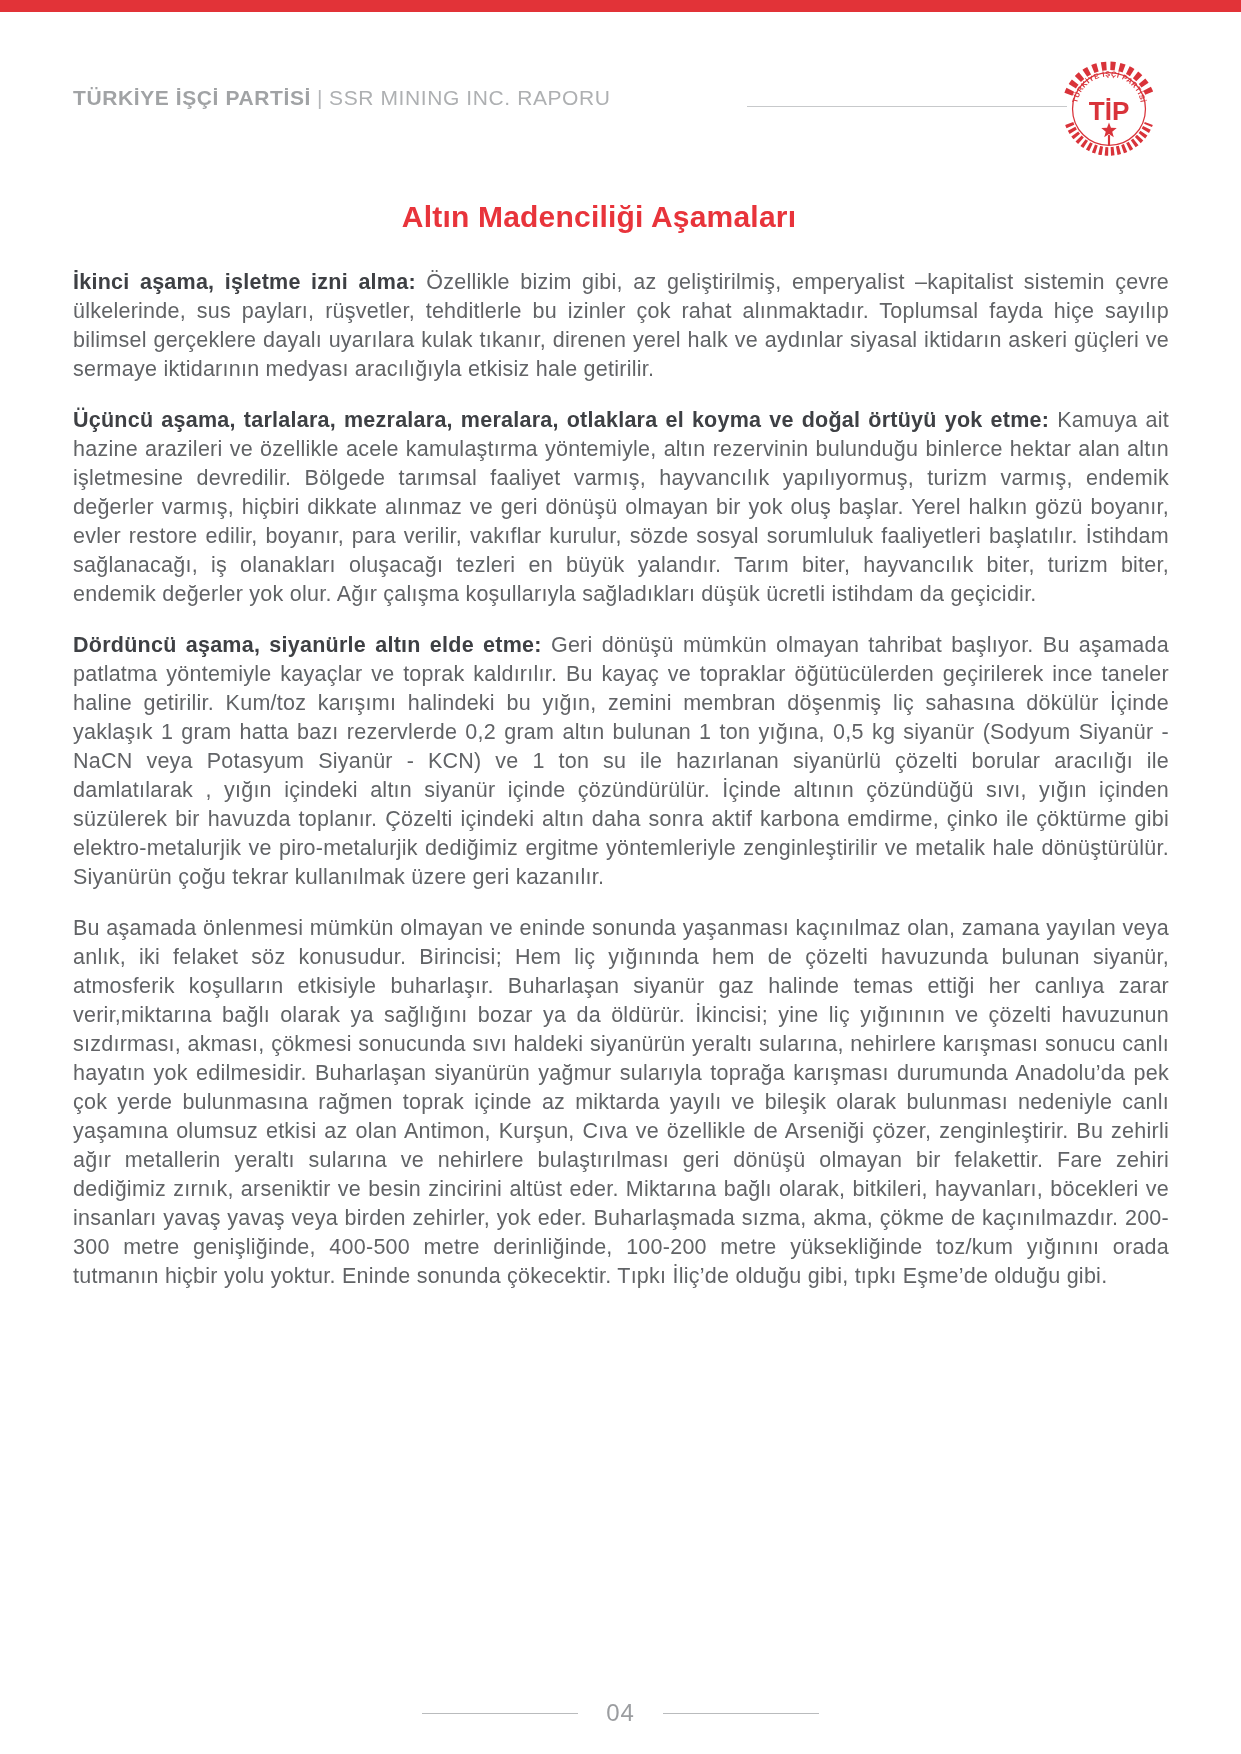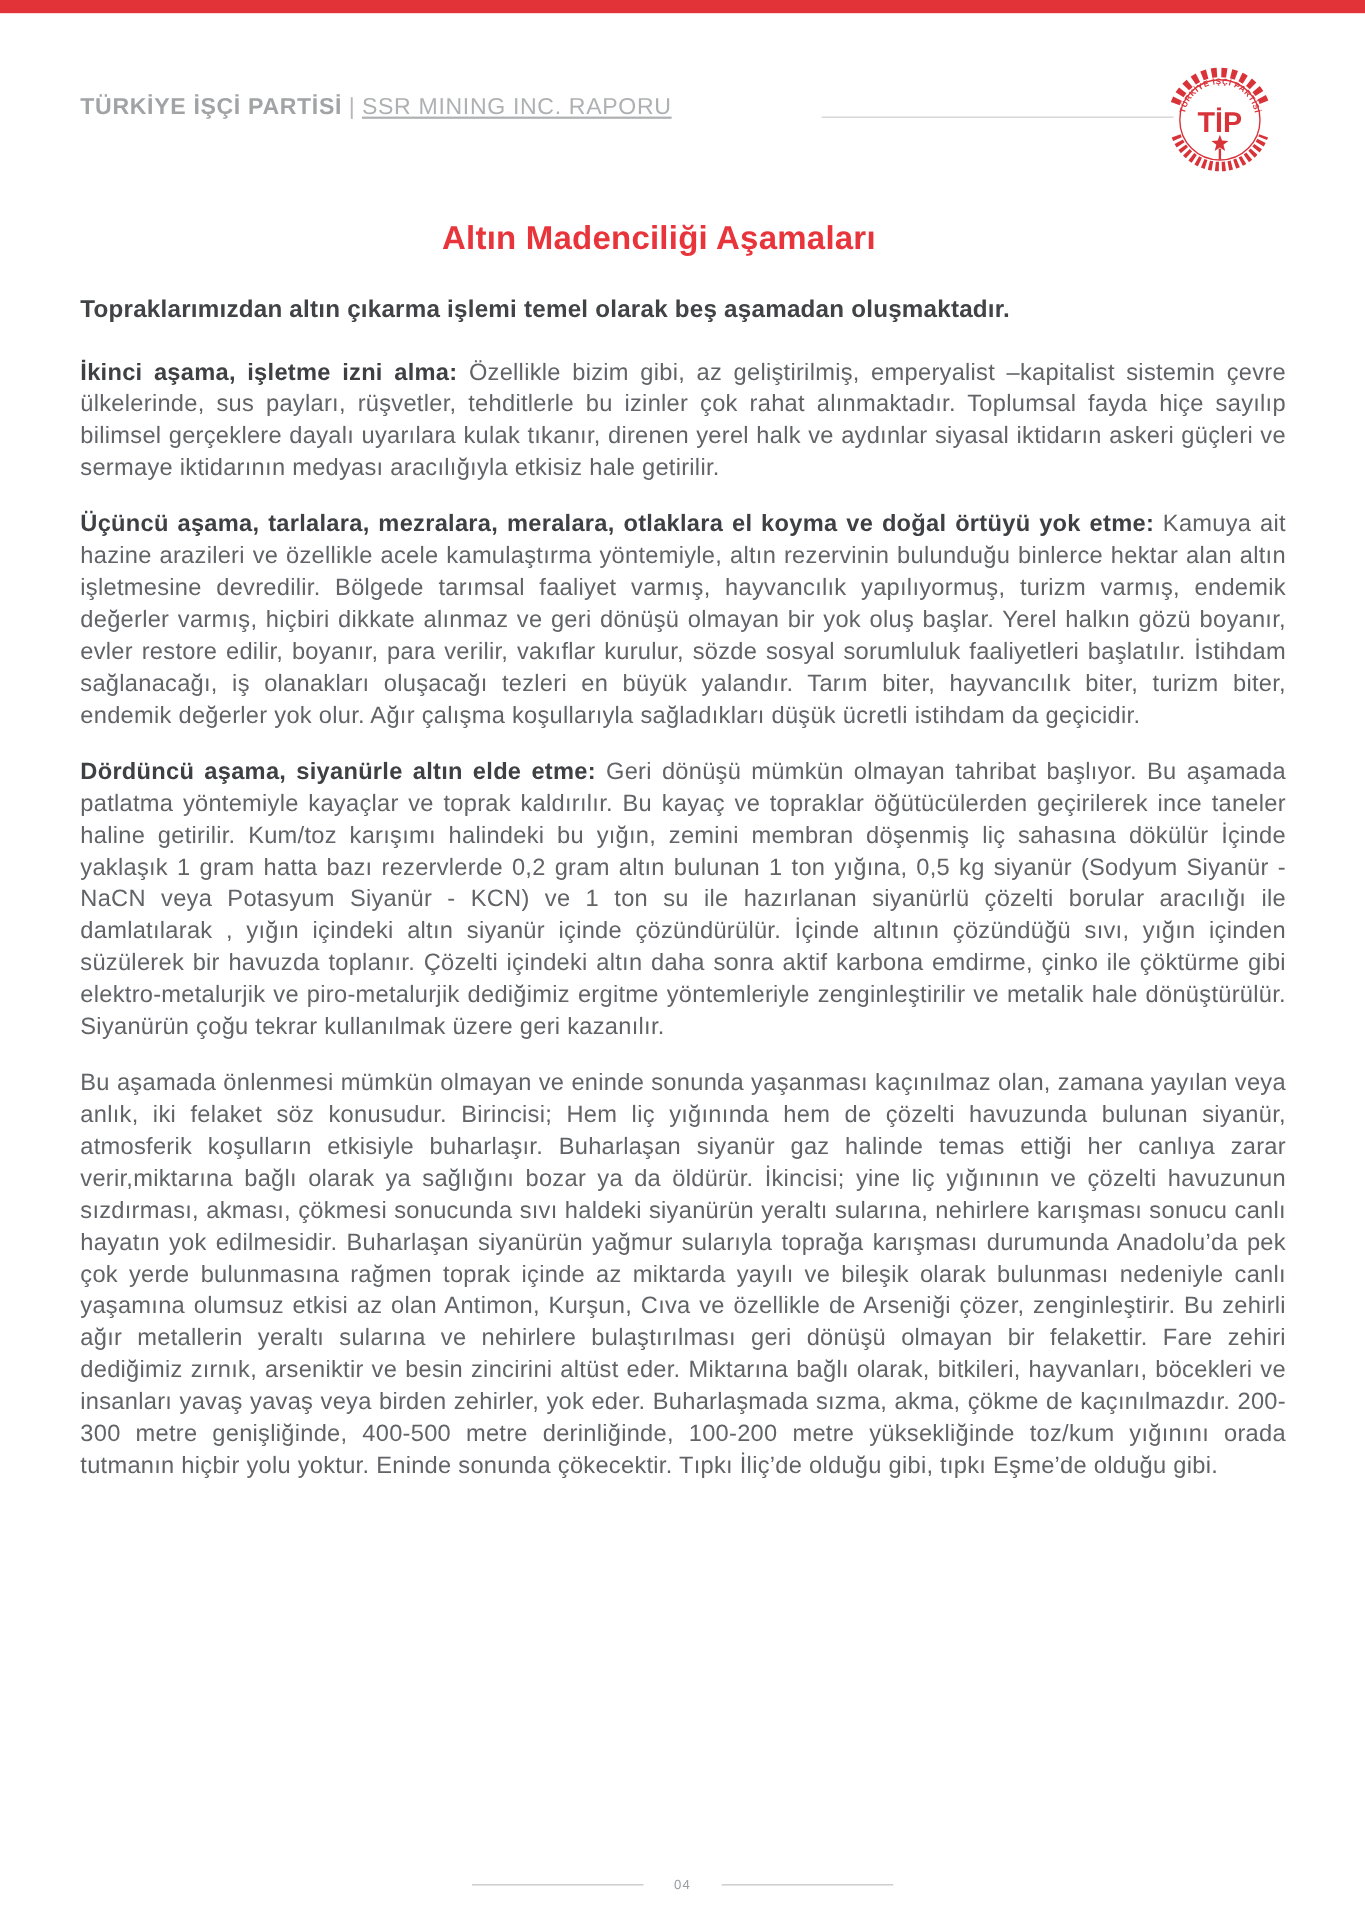--- a/index.html
+++ b/index.html
@@ -12,21 +12,21 @@
   .topbar{
     position:absolute;left:0;top:0;width:1241px;height:12px;
     background:#e23338;
   }
   .header-text{
     position:absolute;left:73px;top:86px;
     font-size:21px;letter-spacing:.6px;color:#a8aaac;white-space:nowrap;
   }
   .header-text .party{font-weight:bold;color:#a1a3a5;}
   .header-text .sep{color:#b4b6b8;padding:0 6px;}
-  .header-text .report{font-weight:normal;color:#aeb0b2;text-decoration:underline;}
+  .header-text .report{font-weight:normal;color:#aeb0b2;}
   .header-line{
     position:absolute;left:747px;top:106px;width:320px;height:1px;
     background:#c7c9cb;
   }
   .logo{
     position:absolute;left:1055px;top:55px;width:108px;height:108px;
   }
   .page-title{
     position:absolute;left:0;top:200px;width:1198px;
     text-align:center;font-size:30px;font-weight:bold;color:#e8343b;
@@ -45,21 +45,21 @@
     font-size:21.5px;line-height:29px;letter-spacing:.25px;
     text-align:justify;
   }
   .content p b{color:#3e4044;font-weight:bold;}
   .footer{
     position:absolute;left:0;top:1698px;width:1241px;height:30px;
     display:flex;align-items:center;justify-content:center;gap:28px;
   }
   .footer .rule{width:156px;height:1px;background:#b9bbbd;}
   .footer .pagenum{
-    font-size:12px;color:#9b9da0;letter-spacing:1px;
+    font-size:24px;color:#9b9da0;letter-spacing:1px;
   }
 </style>
 </head>
 <body>
 
 <div class="topbar"></div>
 
 <div class="header-text">
   <span class="party">TÜRKİYE İŞÇİ PARTİSİ</span><span class="sep">|</span><span class="report">SSR MINING INC. RAPORU</span>
 </div>
@@ -85,21 +85,20 @@
     <text x="60" y="72" text-anchor="middle" font-size="29" font-weight="bold" fill="#d9333a" font-family="Liberation Sans, sans-serif">TİP</text>
 
     <polygon points="60,75 57.8,80.9 51.4,81.2 56.4,85.2 54.7,91.3 60,87.8 65.3,91.3 63.6,85.2 68.6,81.2 62.2,80.9" fill="#d9333a"></polygon>
     <rect x="58.8" y="89" width="2.4" height="11" fill="#d9333a"></rect>
   </svg>
 </div>
 
 <div class="page-title">Altın Madenciliği Aşamaları</div>
 
 <div class="content">
-  <div class="intro">Topraklarımızdan altın çıkarma işlemi temel olarak beş aşamadan oluşmaktadır.</div>
 
 
   <p><b>İkinci aşama, işletme izni alma: </b><span>Özellikle bizim gibi, az geliştirilmiş, emperyalist –kapitalist sistemin çevre ülkelerinde, sus payları, rüşvetler, tehditlerle bu izinler çok rahat alınmaktadır. Toplumsal fayda hiçe sayılıp bilimsel gerçeklere dayalı uyarılara kulak tıkanır, direnen yerel halk ve aydınlar siyasal iktidarın askeri güçleri ve sermaye iktidarının medyası aracılığıyla etkisiz hale getirilir.</span></p>
 
   <p><b>Üçüncü aşama, tarlalara, mezralara, meralara, otlaklara el koyma ve doğal örtüyü yok etme: </b><span>Kamuya ait hazine arazileri ve özellikle acele kamulaştırma yöntemiyle, altın rezervinin bulunduğu binlerce hektar alan altın işletmesine devredilir. Bölgede tarımsal faaliyet varmış, hayvancılık yapılıyormuş, turizm varmış, endemik değerler varmış, hiçbiri dikkate alınmaz ve geri dönüşü olmayan bir yok oluş başlar. Yerel halkın gözü boyanır, evler restore edilir, boyanır, para verilir, vakıflar kurulur, sözde sosyal sorumluluk faaliyetleri başlatılır. İstihdam sağlanacağı, iş olanakları oluşacağı tezleri en büyük yalandır. Tarım biter, hayvancılık biter, turizm biter, endemik değerler yok olur. Ağır çalışma koşullarıyla sağladıkları düşük ücretli istihdam da geçicidir.</span></p>
 
   <p><b>Dördüncü aşama, siyanürle altın elde etme: </b><span>Geri dönüşü mümkün olmayan tahribat başlıyor. Bu aşamada patlatma yöntemiyle kayaçlar ve toprak kaldırılır. Bu kayaç ve topraklar öğütücülerden geçirilerek ince taneler haline getirilir. Kum/toz karışımı halindeki bu yığın, zemini membran döşenmiş liç sahasına dökülür İçinde yaklaşık 1 gram hatta bazı rezervlerde 0,2 gram altın bulunan 1 ton yığına, 0,5 kg siyanür (Sodyum Siyanür - NaCN veya Potasyum Siyanür - KCN) ve 1 ton su ile hazırlanan siyanürlü çözelti borular aracılığı ile damlatılarak , yığın içindeki altın siyanür içinde çözündürülür. İçinde altının çözündüğü sıvı, yığın içinden süzülerek bir havuzda toplanır. Çözelti içindeki altın daha sonra aktif karbona emdirme, çinko ile çöktürme gibi elektro-metalurjik ve piro-metalurjik dediğimiz ergitme yöntemleriyle zenginleştirilir ve metalik hale dönüştürülür. Siyanürün çoğu tekrar kullanılmak üzere geri kazanılır.</span></p>
 
   <p><b></b><span>Bu aşamada önlenmesi mümkün olmayan ve eninde sonunda yaşanması kaçınılmaz olan, zamana yayılan veya anlık, iki felaket söz konusudur. Birincisi; Hem liç yığınında hem de çözelti havuzunda bulunan siyanür, atmosferik koşulların etkisiyle buharlaşır. Buharlaşan siyanür gaz halinde temas ettiği her canlıya zarar verir,miktarına bağlı olarak ya sağlığını bozar ya da öldürür. İkincisi; yine liç yığınının ve çözelti havuzunun sızdırması, akması, çökmesi sonucunda sıvı haldeki siyanürün yeraltı sularına, nehirlere karışması sonucu canlı hayatın yok edilmesidir. Buharlaşan siyanürün yağmur sularıyla toprağa karışması durumunda Anadolu’da pek çok yerde bulunmasına rağmen toprak içinde az miktarda yayılı ve bileşik olarak bulunması nedeniyle canlı yaşamına olumsuz etkisi az olan Antimon, Kurşun, Cıva ve özellikle de Arseniği çözer, zenginleştirir. Bu zehirli ağır metallerin yeraltı sularına ve nehirlere bulaştırılması geri dönüşü olmayan bir felakettir. Fare zehiri dediğimiz zırnık, arseniktir ve besin zincirini altüst eder. Miktarına bağlı olarak, bitkileri, hayvanları, böcekleri ve insanları yavaş yavaş veya birden zehirler, yok eder. Buharlaşmada sızma, akma, çökme de kaçınılmazdır. 200-300 metre genişliğinde, 400-500 metre derinliğinde, 100-200 metre yüksekliğinde toz/kum yığınını orada tutmanın hiçbir yolu yoktur. Eninde sonunda çökecektir. Tıpkı İliç’de olduğu gibi, tıpkı Eşme’de olduğu gibi.</span></p>
 

